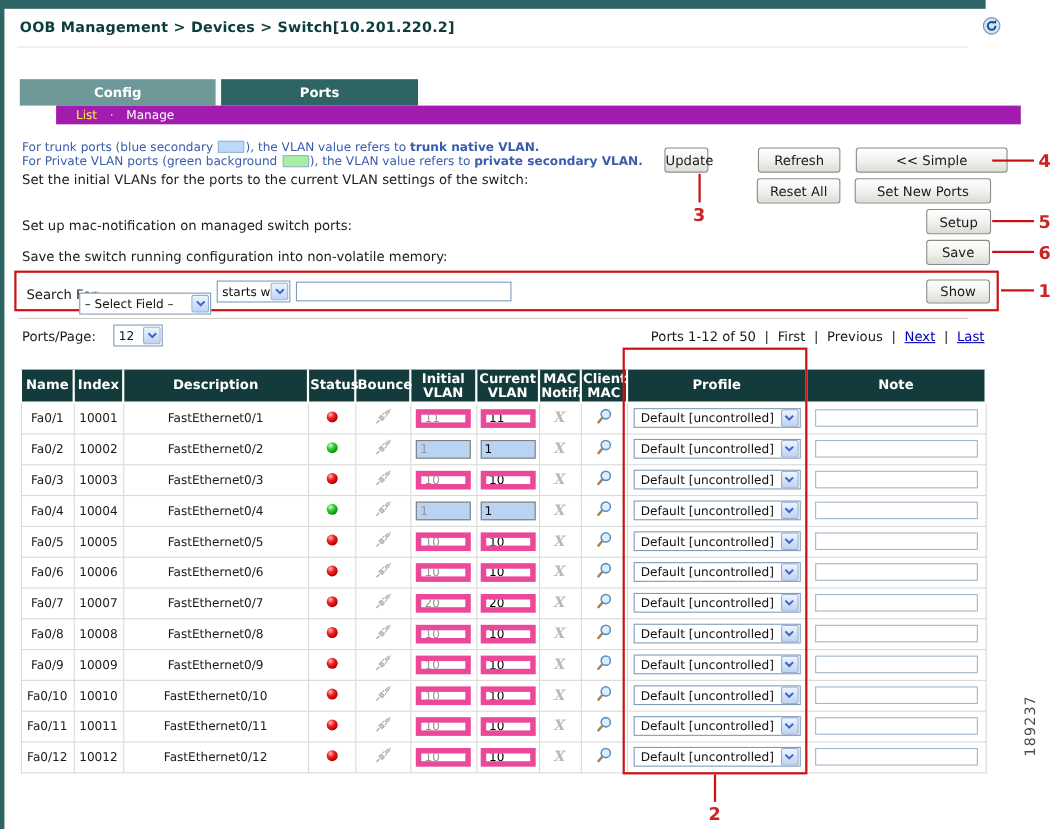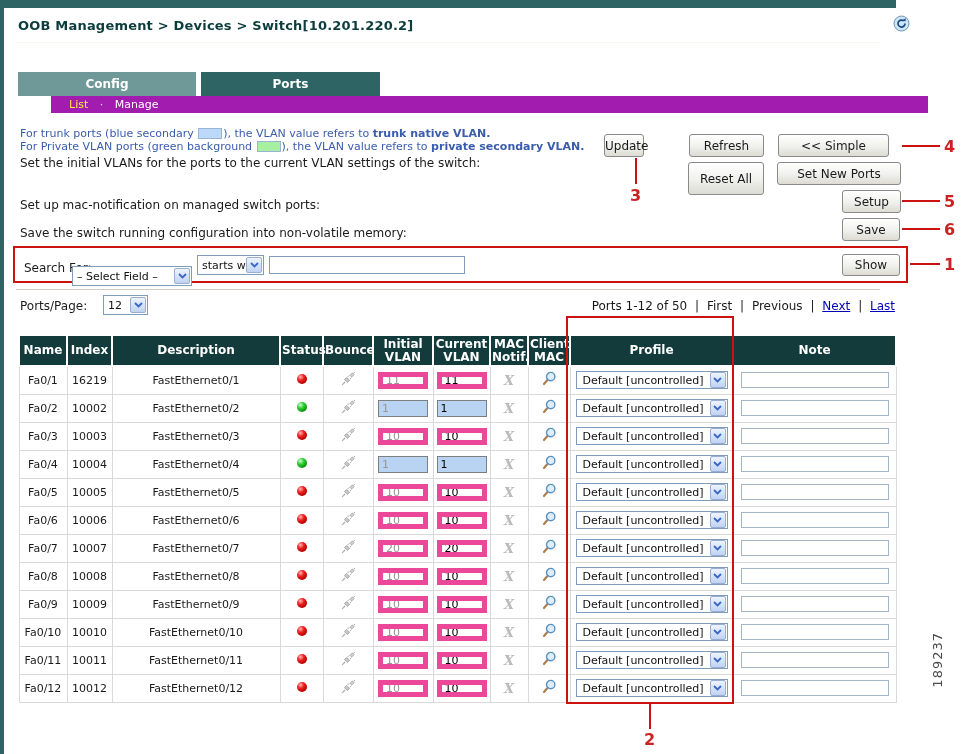--- a/index.html
+++ b/index.html
@@ -108,22 +108,22 @@
 </div>
 <div class="abs legend" style="left:20px;top:140px">
   <span>For Private VLAN ports (green background </span><span class="swatch" style="background: rgb(167, 240, 162);"></span><span>), the VLAN value refers to </span><b>private secondary VLAN.</b>
 </div>
 <div class="abs instr" style="left:20px;top:156px">Set the initial VLANs for the ports to the current VLAN settings of the switch:</div>
 <div class="abs instr" style="left:20px;top:198px">Set up mac-notification on managed switch ports:</div>
 <div class="abs instr" style="left:20px;top:226px">Save the switch running configuration into non-volatile memory:</div>
 
 <button class="btn" style="left:604px;top:134px;width:40px;height:23px">Update</button>
 <button class="btn" style="left:689px;top:134px;width:75px;height:23px">Refresh</button>
-<button class="btn" style="left:778px;top:134px;width:111px;height:23px">&lt;&lt; Simple</button>
-<button class="btn" style="left:688px;top:162px;width:76px;height:33px">Reset All</button>
+<button class="btn" style="left:778px;top:134px;width:138px;height:23px">&lt;&lt; Simple</button>
+<button class="btn" style="left:688px;top:162px;width:76px;height:23px">Reset All</button>
 <button class="btn" style="left:777px;top:162px;width:124px;height:23px">Set New Ports</button>
 <button class="btn" style="left:842px;top:190px;width:59px;height:23px">Setup</button>
 <button class="btn" style="left:842px;top:218px;width:58px;height:23px">Save</button>
 
 <div class="red-rect" style="left:13px;top:246px;width:895px;height:37px"></div>
 <div class="abs" style="left:24px;top:261px;font-size:12px">Search For:</div>
 <div class="xpsel" style="left:72px;top:266px;width:120px;height:20px">
   <span class="xpsel-t">– Select Field –</span>
   <span class="xpsel-a">
     <svg width="9" height="6" viewBox="0 0 9 6">
@@ -193,21 +193,21 @@
 Notif.</th>
         <th>Client
 MAC</th>
         <th>Profile</th>
         <th>Note</th>
       </tr>
     </thead>
   <tbody id="tbody">
       <tr>
     <td class="c-name">Fa0/1</td>
-    <td class="c-index">16219</td>
+    <td class="c-index">10001</td>
     <td class="c-desc">FastEthernet0/1</td>
     <td class="c-status"><span class="dot red"></span></td>
     <td class="c-bounce">
       <span>
         <svg width="15" height="15" viewBox="0 0 15 15">
           <path d="M1.2,13.8 L4,11" fill="none" stroke="#ABABAB" stroke-width="1.2"></path>
           <path d="M3.4,8.6 L6.4,11.6 L8.6,9.4 L5.6,6.4 Z" fill="#C6C6C6" stroke="#9E9E9E" stroke-width="0.8"></path>
           <path d="M6.6,5.9 L8.2,4.3 M8.9,8.2 L10.5,6.6" fill="none" stroke="#ABABAB" stroke-width="1"></path>
           <path d="M9,4.3 L10.7,6 L13.2,3.5 L11.5,1.8 Z" fill="#D2D2D2" stroke="#9E9E9E" stroke-width="0.8"></path>
           <path d="M12.8,2.2 L14,1" fill="none" stroke="#ABABAB" stroke-width="1"></path>

